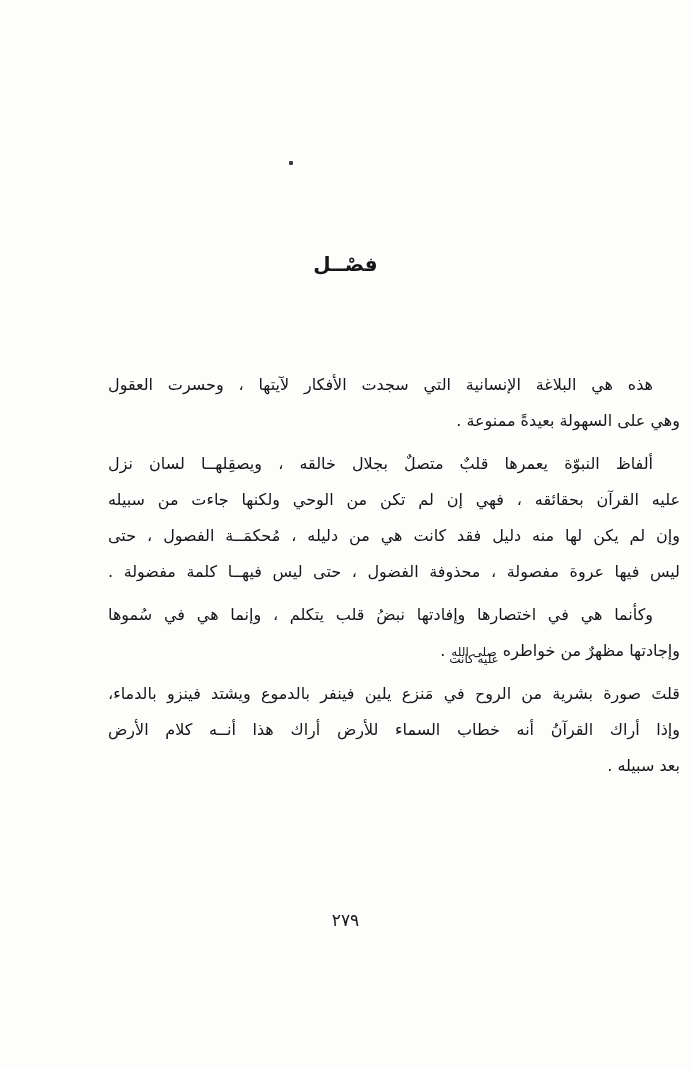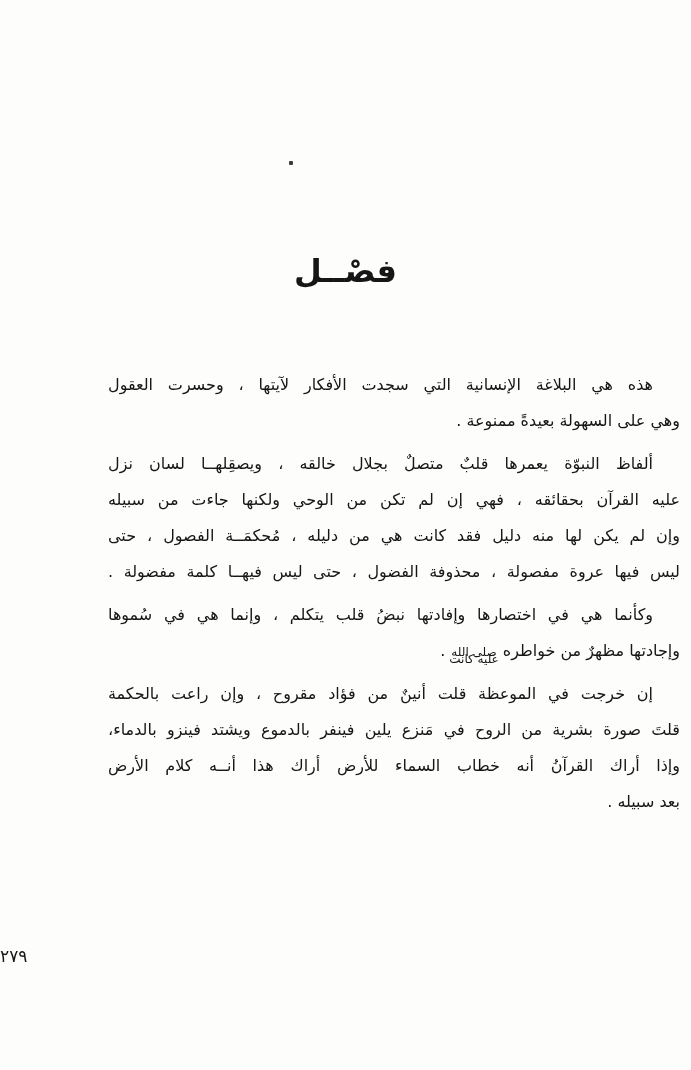--- a/index.html
+++ b/index.html
@@ -25,21 +25,21 @@
     background: #3c3c3c;
     border-radius: 1px;
   }
   .title {
     position: absolute;
     top: 252px;
     left: 0;
     right: 0;
     direction: rtl;
     text-align: center;
-    font-size: 32px;
+    font-size: 20px;
     font-weight: 600;
     letter-spacing: 1px;
   }
   .text-block {
     position: absolute;
     top: 367px;
     left: 60px;
     width: 572px;
     direction: rtl;
     font-size: 16px;
@@ -65,24 +65,24 @@
     text-align: center;
     font-size: 12px;
     line-height: 7.5px;
     vertical-align: -7px;
     margin: 0 4px;
     letter-spacing: 0;
   }
   .honorific div { white-space: nowrap; }
   .pagenum {
     position: absolute;
-    top: 946px;
+    top: 910px;
     left: 0;
     right: 0;
-    text-align: left;
+    text-align: center;
     font-size: 17px;
     direction: rtl;
   }
 </style>
 </head>
 <body>
 
 <div class="page">
 
   <div class="speck"></div>
@@ -102,21 +102,20 @@
       <div class="line j">وإن لم يكن لها منه دليل فقد كانت هي من دليله ، مُحكمَــة الفصول ، حتى</div>
       <div class="line j">ليس فيها عروة مفصولة ، محذوفة الفضول ، حتى ليس فيهــا كلمة مفضولة .</div>
     </div>
 
     <div class="para">
       <div class="line j first">وكأنما هي في اختصارها وإفادتها نبضُ قلب يتكلم ، وإنما هي في سُموها</div>
       <div class="line"><span>وإجادتها مظهرٌ من خواطره</span><span class="honorific"><div>صلى الله</div><div>عليه كانت</div></span><span>.</span></div>
     </div>
 
     <div class="para">
-      <div class="line j first">إن خرجت في الموعظة قلت أنينٌ من فؤاد مقروح ، وإن راعت بالحكمة</div>
       <div class="line j">قلتَ صورة بشرية من الروح في مَنزع يلين فينفر بالدموع ويشتد فينزو بالدماء،</div>
       <div class="line j">وإذا أراك القرآنُ أنه خطاب السماء للأرض أراك هذا أنــه كلام الأرض</div>
       <div class="line">بعد سبيله .</div>
     </div>
 
 
   </div>
 
   <div class="pagenum">٢٧٩</div>
 

